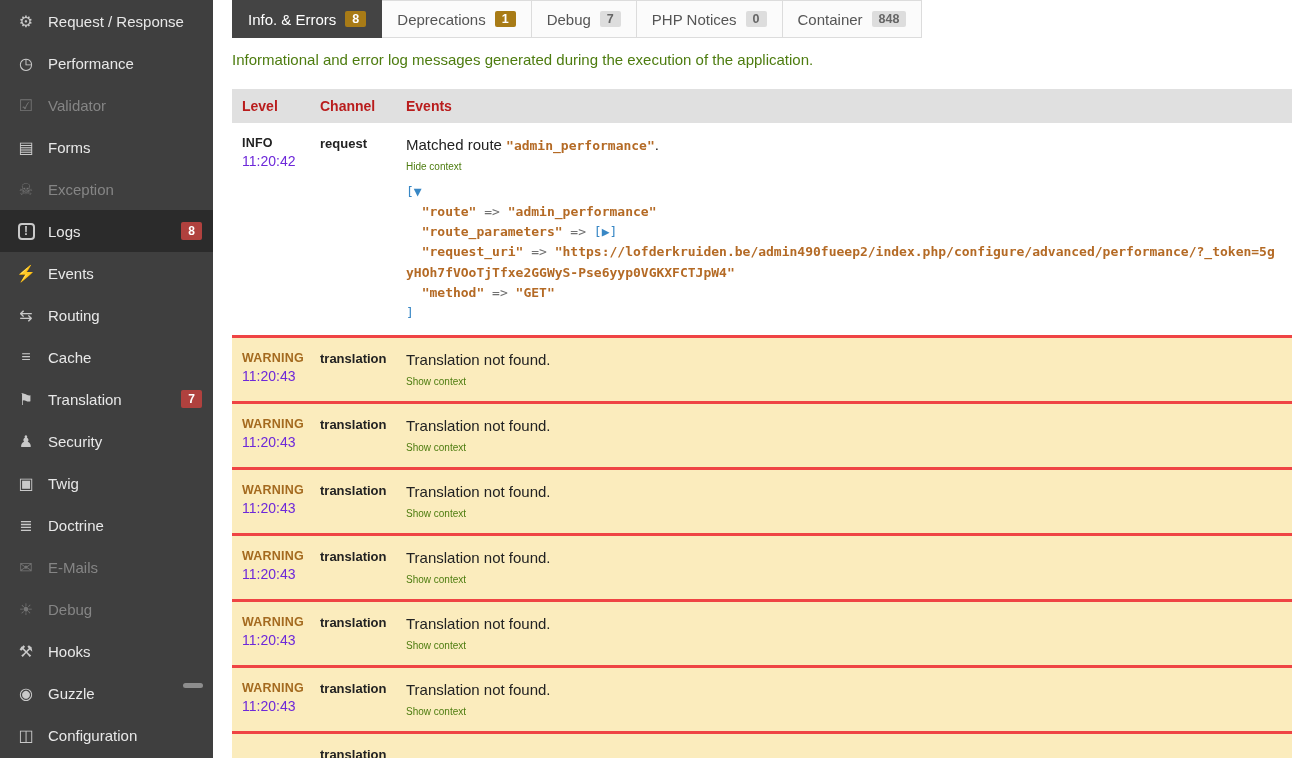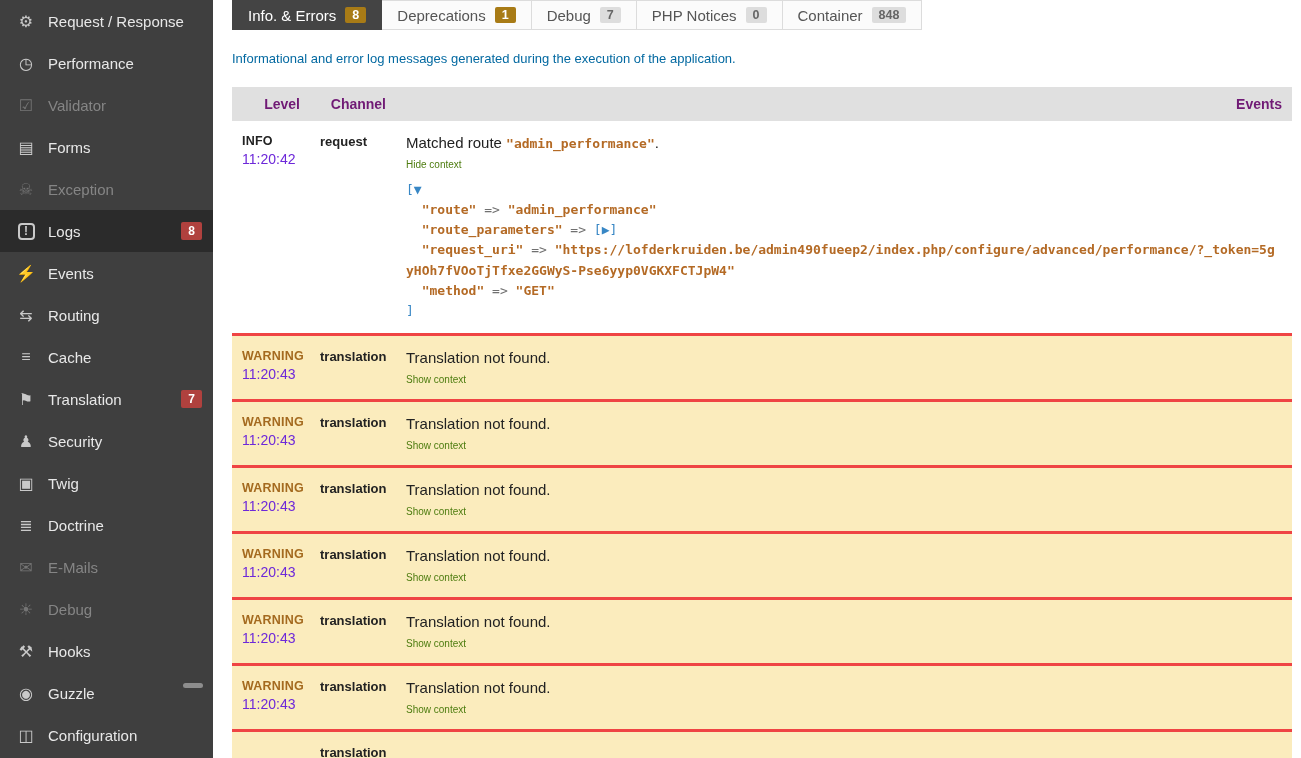--- a/index.html
+++ b/index.html
@@ -16,31 +16,31 @@
   .side-item.disabled .icon { color:#757575; }
   .side-label { font-size:15px; }
   .side-badge { margin-left:auto; margin-right:11px; background:#b0413e; color:#fff; font-size:12px; font-weight:bold; padding:2px 7px; border-radius:2px; }
   .icon.boxed { display:inline-flex; align-items:center; justify-content:center; width:17px; height:17px; margin:0 2.5px; border:2px solid #c9c9c9; border-radius:4px; font-size:12px; font-weight:bold; line-height:1; }
   .scroll-thumb { position:absolute; right:10px; top:683px; width:20px; height:5px; background:#8d8d8d; border-radius:3px; }
 
   
   .main { flex:1; padding:0 9px 0 19px; overflow:hidden; background:#fff; }
 
   .tabs { display:flex; }
-  .tab { display:inline-flex; align-items:center; gap:9px; height:30px; padding:0 15px; background:#fbfbfb; border:1px solid #dcdcdc; border-left-width:0; font-size:15px; color:#555; cursor:pointer; white-space:nowrap; }
+  .tab { display:inline-flex; align-items:center; gap:9px; height:38px; padding:0 15px; background:#fbfbfb; border:1px solid #dcdcdc; border-left-width:0; font-size:15px; color:#555; cursor:pointer; white-space:nowrap; }
   .tab:first-child { border-left-width:1px; }
   .tab.active { background:#444; border-color:#444; color:#fff; }
   .tab-badge { font-size:12.5px; font-weight:bold; padding:1px 7px; border-radius:2px; }
   .tab-badge.gold { background:#a87b16; color:#fff; }
   .tab-badge.gray { background:#ddd; color:#666; }
 
-  .description { margin-top:21px; color:#0369a1; font-size:13px; }
+  .description { margin-top:13px; color:#4d7c0f; font-size:15px; }
 
   table.log-table { margin-top:21px; width:100%; border-collapse:collapse; table-layout:fixed; }
-  .log-table th { background:#e0e0e0; text-align:right; font-size:14px; color:#701a75; padding:9px 10px; }
+  .log-table th { background:#e0e0e0; text-align:left; font-size:14px; color:#b91c1c; padding:9px 10px; }
   .log-table td { vertical-align:top; padding:13px 10px 12px; }
   .row.info { background:#fff; }
   .row.warn { background:#fbecbd; border-top:3px solid #ef4444; }
 
   .lvl { display:block; font-size:12.5px; font-weight:bold; color:#222; letter-spacing:0.2px; }
   .row.warn .lvl { color:#a46a1f; }
   .time { display:block; font-size:14px; color:#6d28d9; margin-top:3px; }
   .c-channel { font-size:13px; font-weight:bold; color:#222; }
   .msg { font-size:15px; color:#222; }
   .code { font-family:"DejaVu Sans Mono", monospace; font-size:13px; font-weight:bold; color:#b46a25; }

